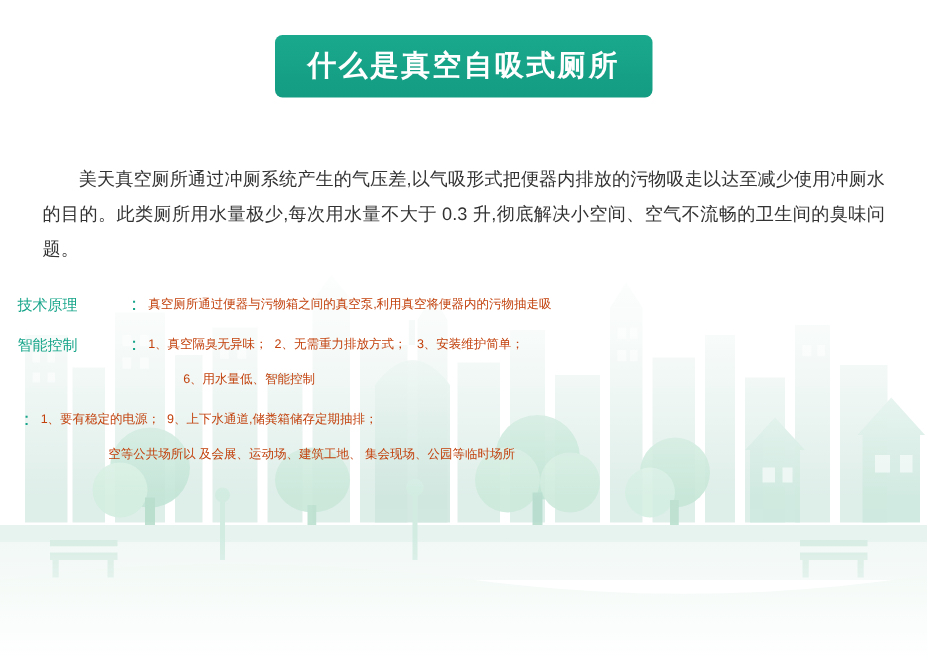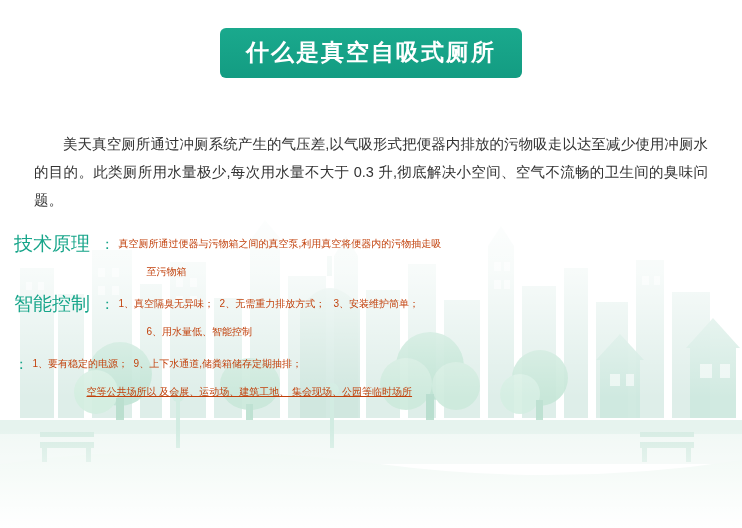--- a/index.html
+++ b/index.html
@@ -78,21 +78,21 @@
   .section {
     display: flex;
     align-items: flex-start;
     margin: 0 18px 0 14px;
     padding-bottom: 4px;
   }
   .sec-label {
     flex: 0 0 auto;
     width: 86px;
     color: #17a58a;
-    font-size: 19px;
+    font-size: 12px;
     line-height: 28px;
     font-weight: normal;
     white-space: nowrap;
     text-align: left;
   }
   .sec-colon {
     flex: 0 0 auto;
     color: #17a58a;
     font-size: 14.5px;
     line-height: 28px;
@@ -103,21 +103,21 @@
     font-size: 10px;
     line-height: 28px;
     color: #c2410c;
   }
   .sec-line {
     display: block;
     white-space: pre;
   }
   .sec-line.indent-1 { padding-left: 28px; }
   .sec-line.indent-2 { padding-left: 28px; }
-  .sec-line.indent-3 { padding-left: 54px; text-decoration: underline; }
+  .sec-line.indent-3 { padding-left: 54px; }
 </style>
 </head>
 <body>
 
 <div class="page">
 
   <div class="bg-art">
     <svg width="742" height="330" viewBox="0 0 742 330" xmlns="http://www.w3.org/2000/svg">
       <defs>
         <linearGradient id="fade" x1="0" y1="0" x2="0" y2="1">
@@ -251,21 +251,20 @@
 
     <p class="intro">美天真空厕所通过冲厕系统产生的气压差,以气吸形式把便器内排放的污物吸走以达至减少使用冲厕水的目的。此类厕所用水量极少,每次用水量不大于 0.3 升,彻底解决小空间、空气不流畅的卫生间的臭味问题。</p>
 
     <div class="sections">
 
       <div class="section">
         <div class="sec-label">技术原理</div>
         <div class="sec-colon">：</div>
         <div class="sec-body">
           <span class="sec-line">真空厕所通过便器与污物箱之间的真空泵,利用真空将便器内的污物抽走吸</span>
-          <span class="sec-line indent-1">至污物箱</span>
         </div>
       </div>
 
       <div class="section">
         <div class="sec-label">智能控制</div>
         <div class="sec-colon">：</div>
         <div class="sec-body">
           <span class="sec-line">1、真空隔臭无异味；  2、无需重力排放方式；   3、安装维护简单；</span>
           <span class="sec-line indent-2">6、用水量低、智能控制</span>
         </div>

